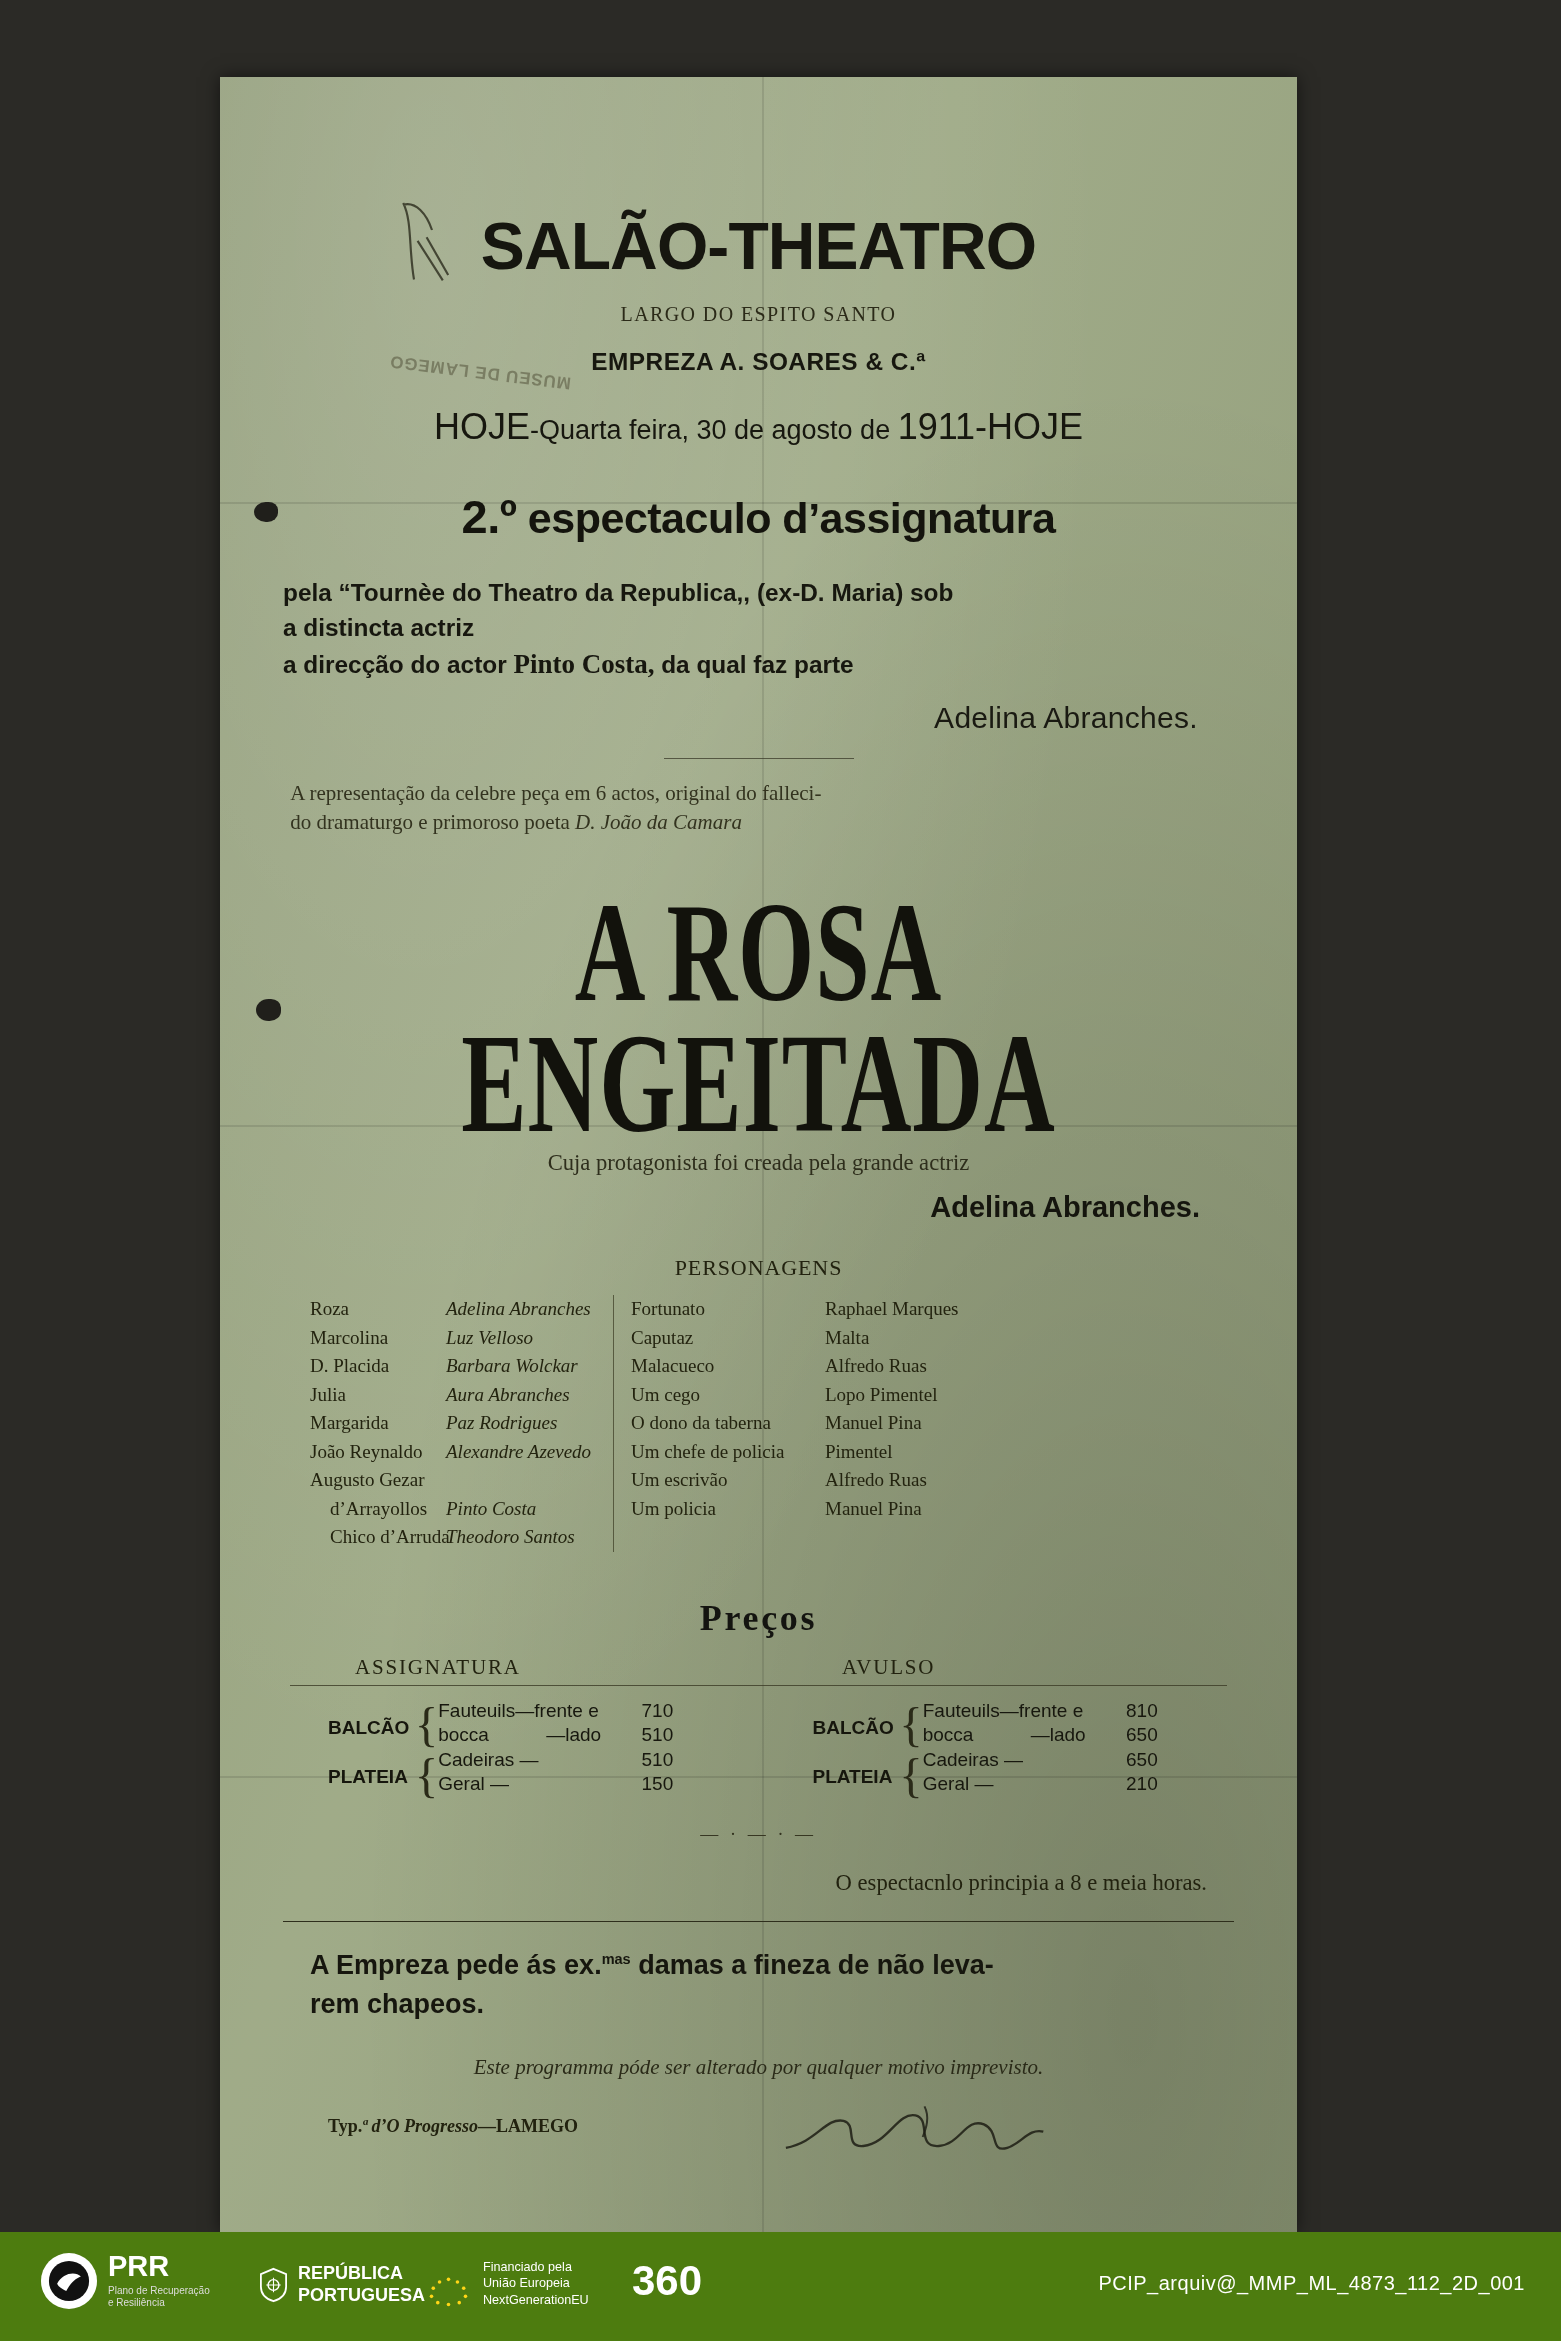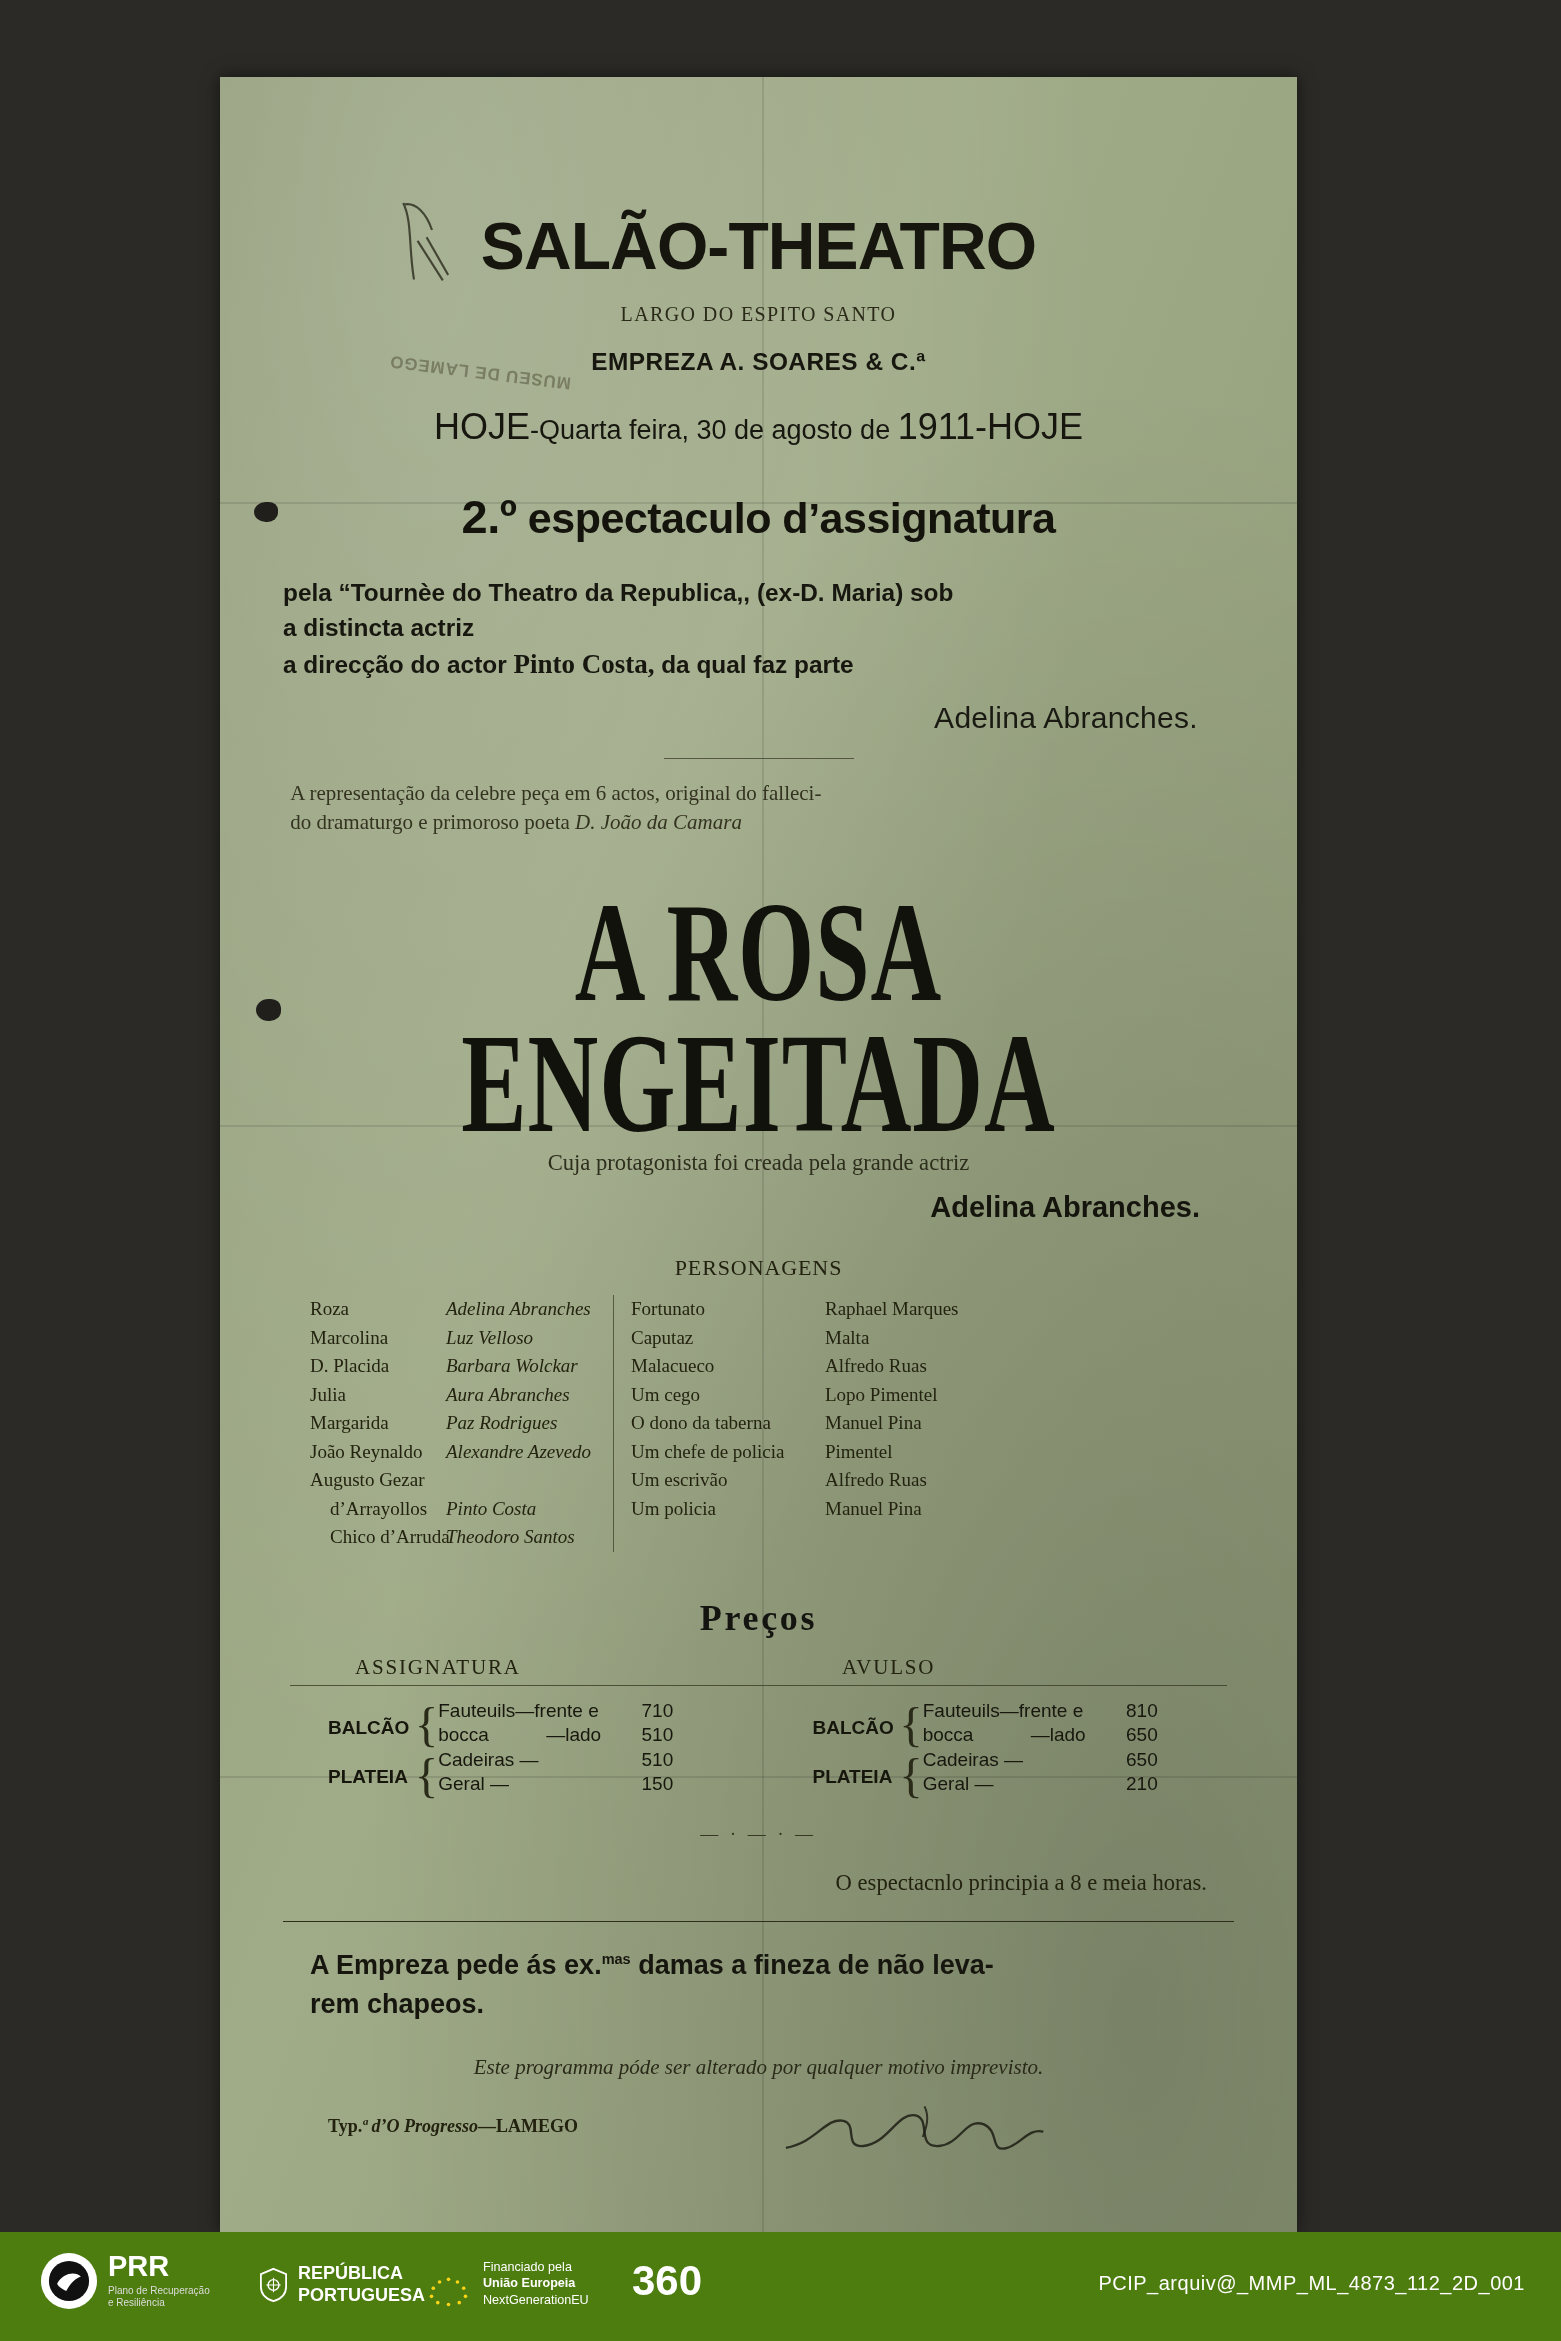--- a/index.html
+++ b/index.html
@@ -216,21 +216,21 @@
   .prr .logo svg{display:block;}
   .prr .txt{color:#fff;}
   .prr .txt .big{font-family:"Liberation Sans",sans-serif;font-weight:bold;font-size:29px;line-height:1;}
   .prr .txt .small{font-family:"Liberation Sans",sans-serif;font-size:10px;line-height:1.25;margin-top:3.6px;color:#ddd;}
   .rep-pt{position:absolute;left:258px;top:31px;display:flex;align-items:center;gap:9px;color:#fff;}
   .rep-pt .shield{width:31px;height:36px;}
   .rep-pt .l{font-family:"Liberation Sans",sans-serif;font-size:18px;font-weight:bold;line-height:1.2;}
   .eu{position:absolute;left:425px;top:27px;display:flex;align-items:flex-end;gap:11px;color:#fff;}
   .eu .stars{width:47px;height:34px;}
   .eu .l{font-family:"Liberation Sans",sans-serif;font-size:12.6px;line-height:1.3;}
-  .eu .l b{font-weight:bold;}
+  .eu .l b{font-weight:normal;}
   .pageno{
     position:absolute;left:632px;top:25px;color:#fff;
     font-family:"Liberation Sans",sans-serif;font-weight:bold;font-size:42px;text-align:center;
   }
   .refcode{
     position:absolute;right:36px;top:40px;color:#fff;
     font-family:"Liberation Sans",sans-serif;font-size:20px;letter-spacing:0.5px;
   }
 </style>
 </head>

